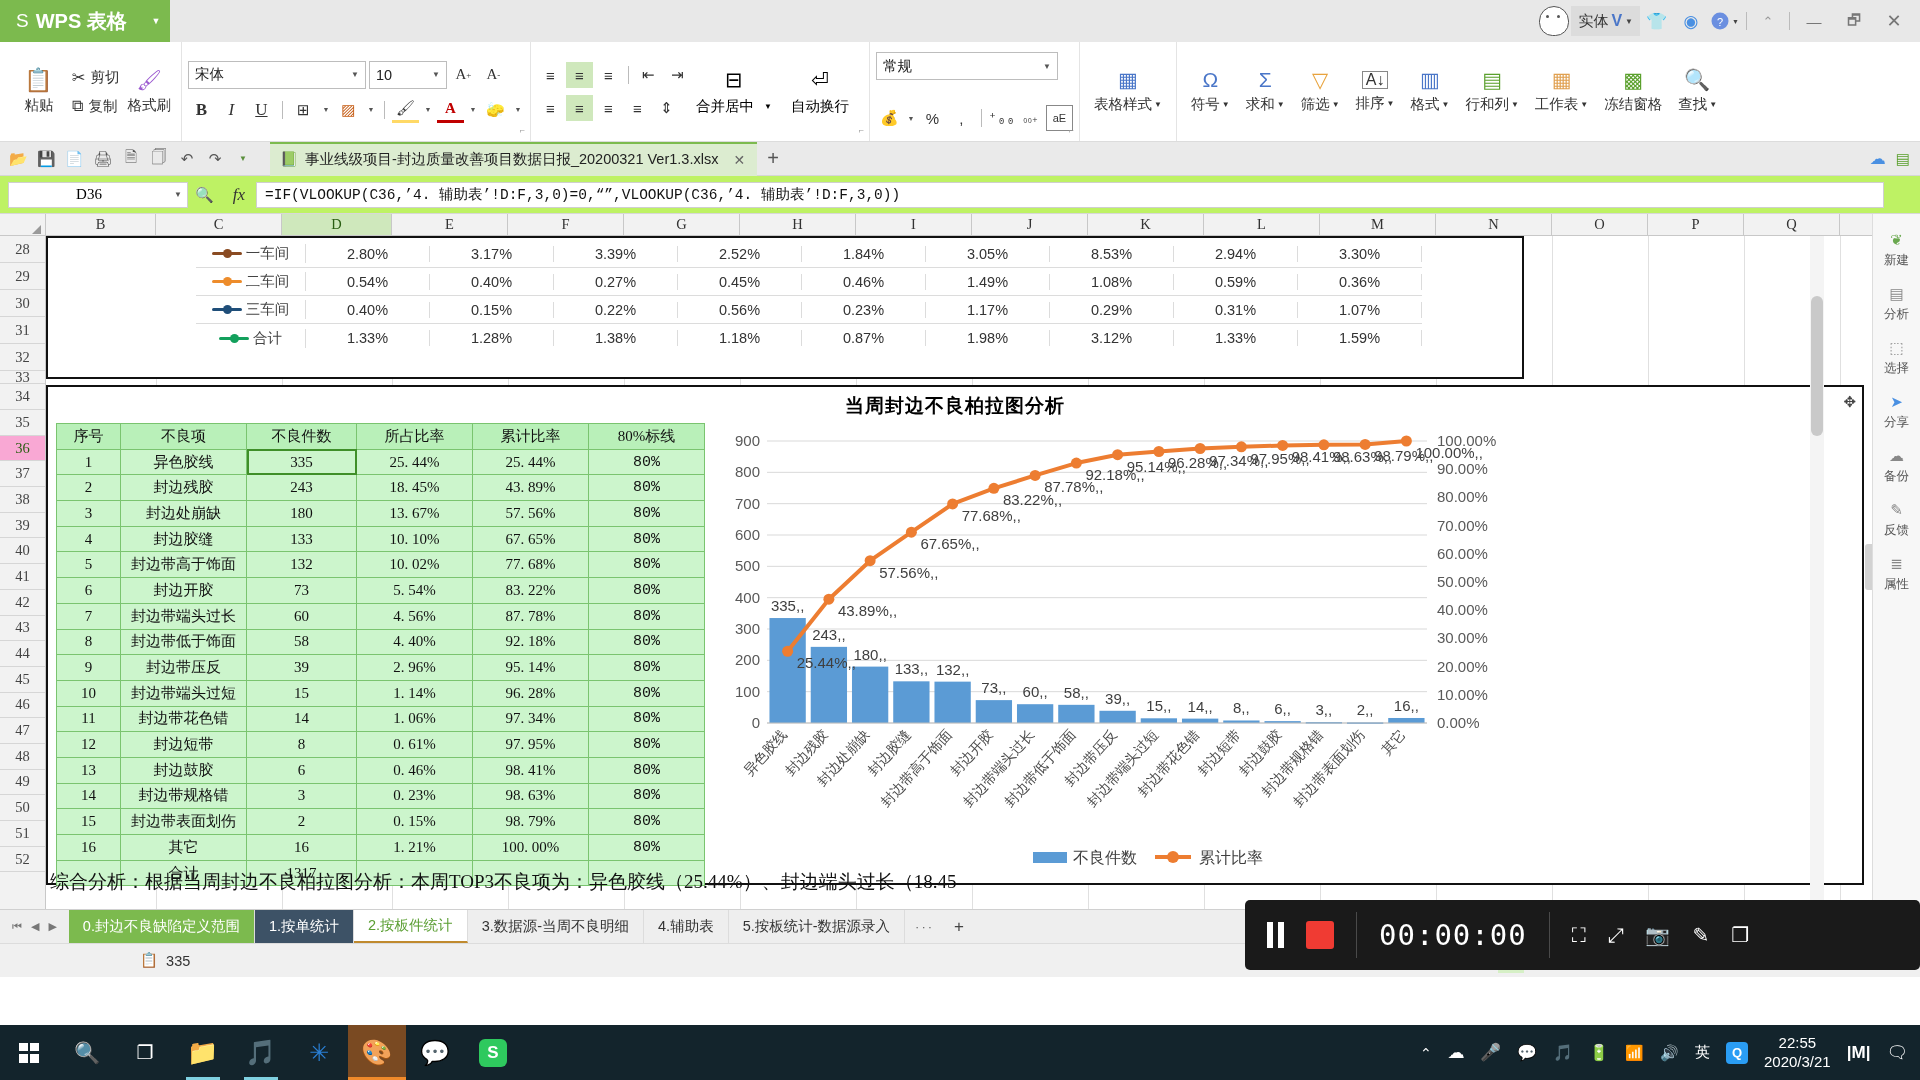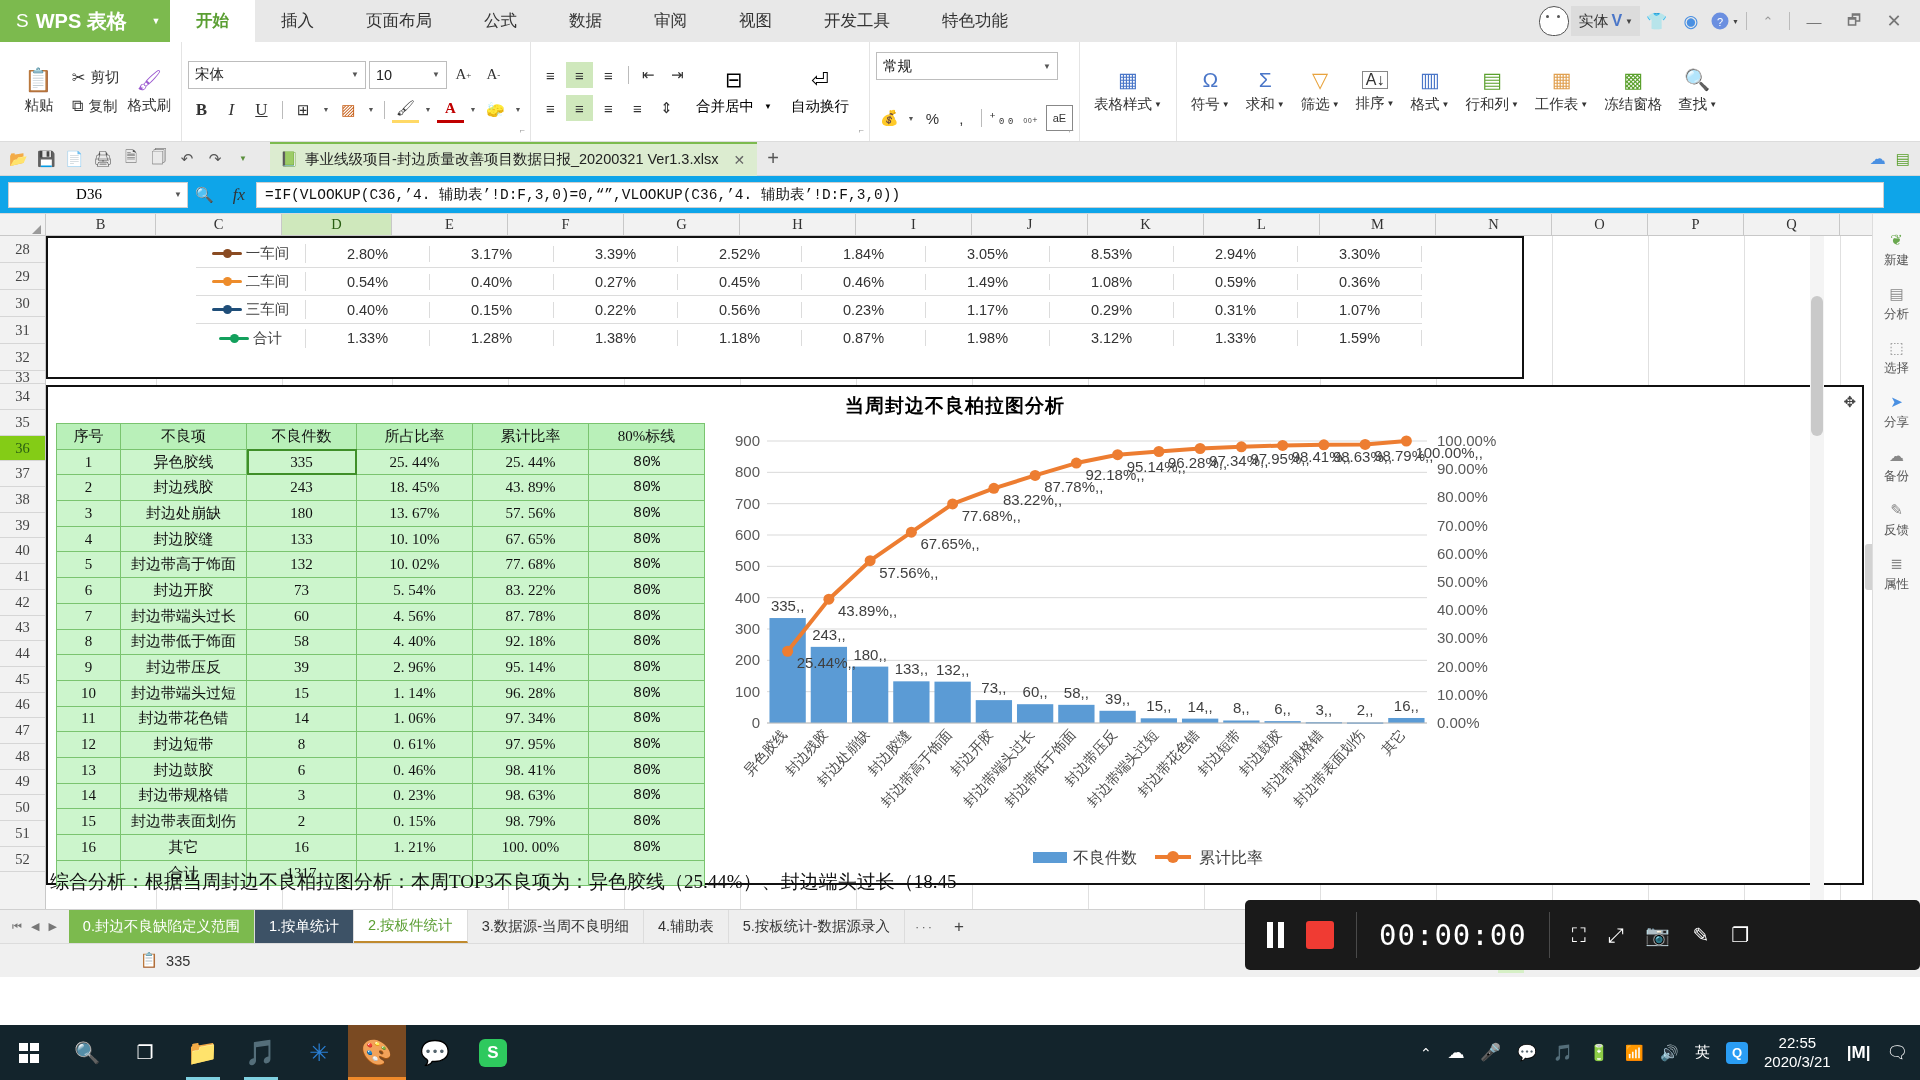--- a/index.html
+++ b/index.html
@@ -90,41 +90,41 @@
   .qicon{width:26px;height:26px;display:flex;align-items:center;justify-content:center;font-size:15px;color:#5a8f3c;}
   .doctab{
     display:flex;align-items:center;gap:7px;background:#dcecd0;height:34px;padding:0 12px 0 10px;
     font-size:14.5px;color:#222;border-top:2px solid #7cba4e;margin-left:12px;
   }
   .doctab .x{margin-left:8px;color:#666;font-size:14px;}
   .newtab{font-size:20px;color:#555;margin-left:8px;}
   .docbar-right{margin-left:auto;display:flex;align-items:center;gap:10px;padding-right:10px;}
 
   
-  .fbar{height:38px;background:#0ea5e9;display:flex;align-items:center;border-bottom:1px solid #d8d8d8;}
+  .fbar{height:38px;background:#bef264;display:flex;align-items:center;border-bottom:1px solid #d8d8d8;}
   .namebox{width:180px;height:26px;margin-left:8px;border:1px solid #cfcfcf;display:flex;align-items:center;background:#fff;}
   .namebox .nv{flex:1;text-align:center;font-size:15px;font-family:"Liberation Serif",serif;}
   .namebox .na{width:18px;font-size:8px;color:#555;text-align:center;}
   .fbicon{width:34px;display:flex;align-items:center;justify-content:center;font-size:15px;color:#444;}
   .fx{font-family:"Liberation Serif",serif;font-style:italic;font-size:17px;color:#333;}
   .finput{flex:1;height:26px;border:1px solid #cfcfcf;background:#fff;margin-right:36px;
     display:flex;align-items:center;padding:0 8px;font-family:"Liberation Mono","DejaVu Sans Mono",monospace;font-size:14.5px;color:#111;}
 
   
   .sheetwrap{position:relative;height:695px;background:#fff;display:flex;}
   .gridarea{flex:1;position:relative;overflow:hidden;}
   .colhdr{height:22px;display:flex;background:#f2f2f2;border-bottom:1px solid #c8c8c8;font-size:13.5px;color:#333;}
   .corner{width:46px;border-right:1px solid #c8c8c8;display:flex;align-items:flex-end;justify-content:flex-end;padding:0 4px 1px 0;}
   .corner .tri{width:0;height:0;border-left:9px solid transparent;border-bottom:9px solid #9a9a9a;}
   .ch{border-right:1px solid #c8c8c8;display:flex;align-items:center;justify-content:center;font-family:"Liberation Serif",serif;font-size:14.5px;}
   .ch.sel{background:#cfe8bc;color:#2a5e12;}
   .rowhdrs{width:46px;background:#f2f2f2;border-right:1px solid #c8c8c8;}
   .rh{border-bottom:1px solid #d6d6d6;display:flex;align-items:center;justify-content:center;
     font-family:"Liberation Serif",serif;font-size:14.5px;color:#444;}
-  .rh.sel{background:#84cc16;color:#2a5e12;}
+  .rh.sel{background:#f9a8d4;color:#2a5e12;}
 
   
   .frag{position:absolute;border:2px solid #111;}
   .minirow{display:flex;align-items:center;height:28px;border-bottom:1px solid #dcdcdc;}
   .minikey{width:110px;display:flex;align-items:center;justify-content:center;gap:4px;border-right:1px solid #dcdcdc;font-size:14.5px;color:#444;}
   .minikey .line{width:30px;height:3px;border-radius:2px;}
   .minicell{width:124px;text-align:center;font-size:14.5px;color:#333;border-right:1px solid #dcdcdc;}
 
   
   .paretobox{position:absolute;left:46px;top:171px;right:8px;height:500px;border:2px solid #111;background:#fff;display:flex;flex-direction:column;}
@@ -206,31 +206,20 @@
 </head>
 <body>
 
 <div class="titlebar">
   <div class="wps-logo">
     <span class="s-mark">S</span>
     <span>WPS 表格</span>
   </div>
   <div class="logo-caret">▼</div>
 
-  <div class="ribbon-tabs">
-    <div class="rtab active">开始</div>
-    <div class="rtab">插入</div>
-    <div class="rtab">页面布局</div>
-    <div class="rtab">公式</div>
-    <div class="rtab">数据</div>
-    <div class="rtab">审阅</div>
-    <div class="rtab">视图</div>
-    <div class="rtab">开发工具</div>
-    <div class="rtab">特色功能</div>
-  </div>
 
   <div class="title-right">
     <div class="avatar-face"></div>
     <div class="entity-chip">
       <span>实体</span>
       <span class="v">V</span>
       <span style="font-size:8px;color:#444;">▼</span>
     </div>
     <div class="tr-btn" style="color:#4a90e2;font-size:17px;">👕</div>
     <div class="tr-btn" style="color:#4a90e2;font-size:17px;">◉</div>

